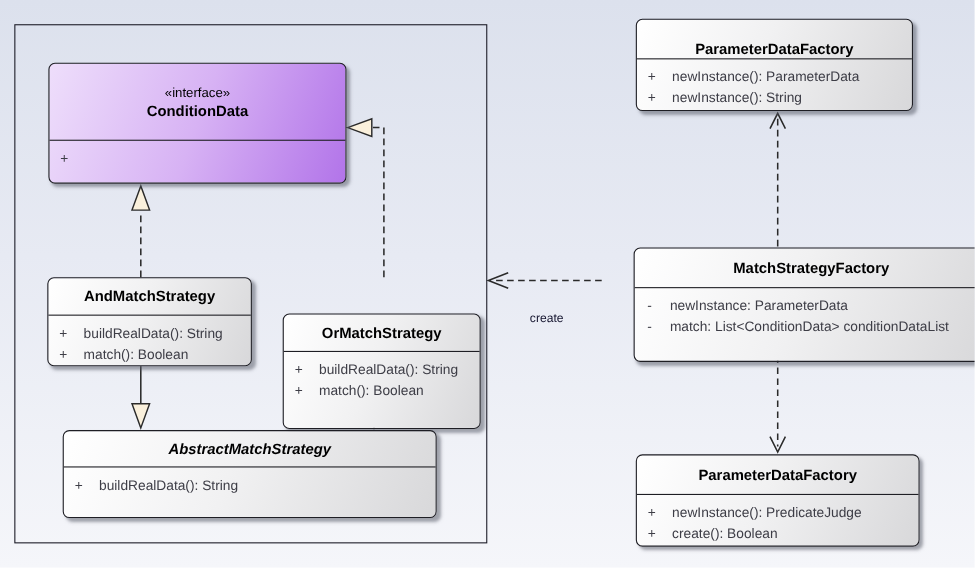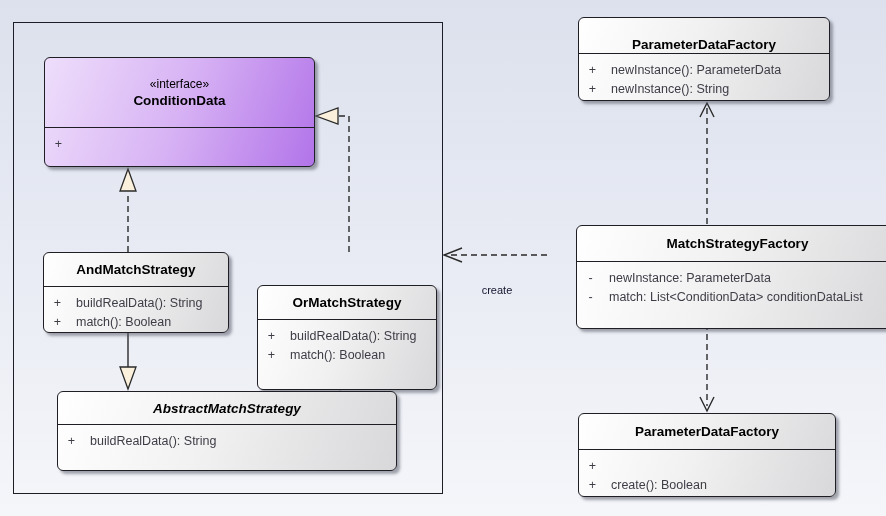--- a/index.html
+++ b/index.html
@@ -177,20 +177,21 @@
     </div>
   </div>
 
   <div class="uml-class" style="left:578px;top:413px;width:258px;height:84px;">
     <div class="hdr" style="height:36px;">
       <div class="cname">ParameterDataFactory</div>
     </div>
     <div class="body">
       <div class="member">
         <span class="vis">+</span>
+        <span class="sig">newInstance(): PredicateJudge</span>
       </div>
       <div class="member">
         <span class="vis">+</span>
         <span class="sig">create(): Boolean</span>
       </div>
     </div>
   </div>
 
 </div>
 

